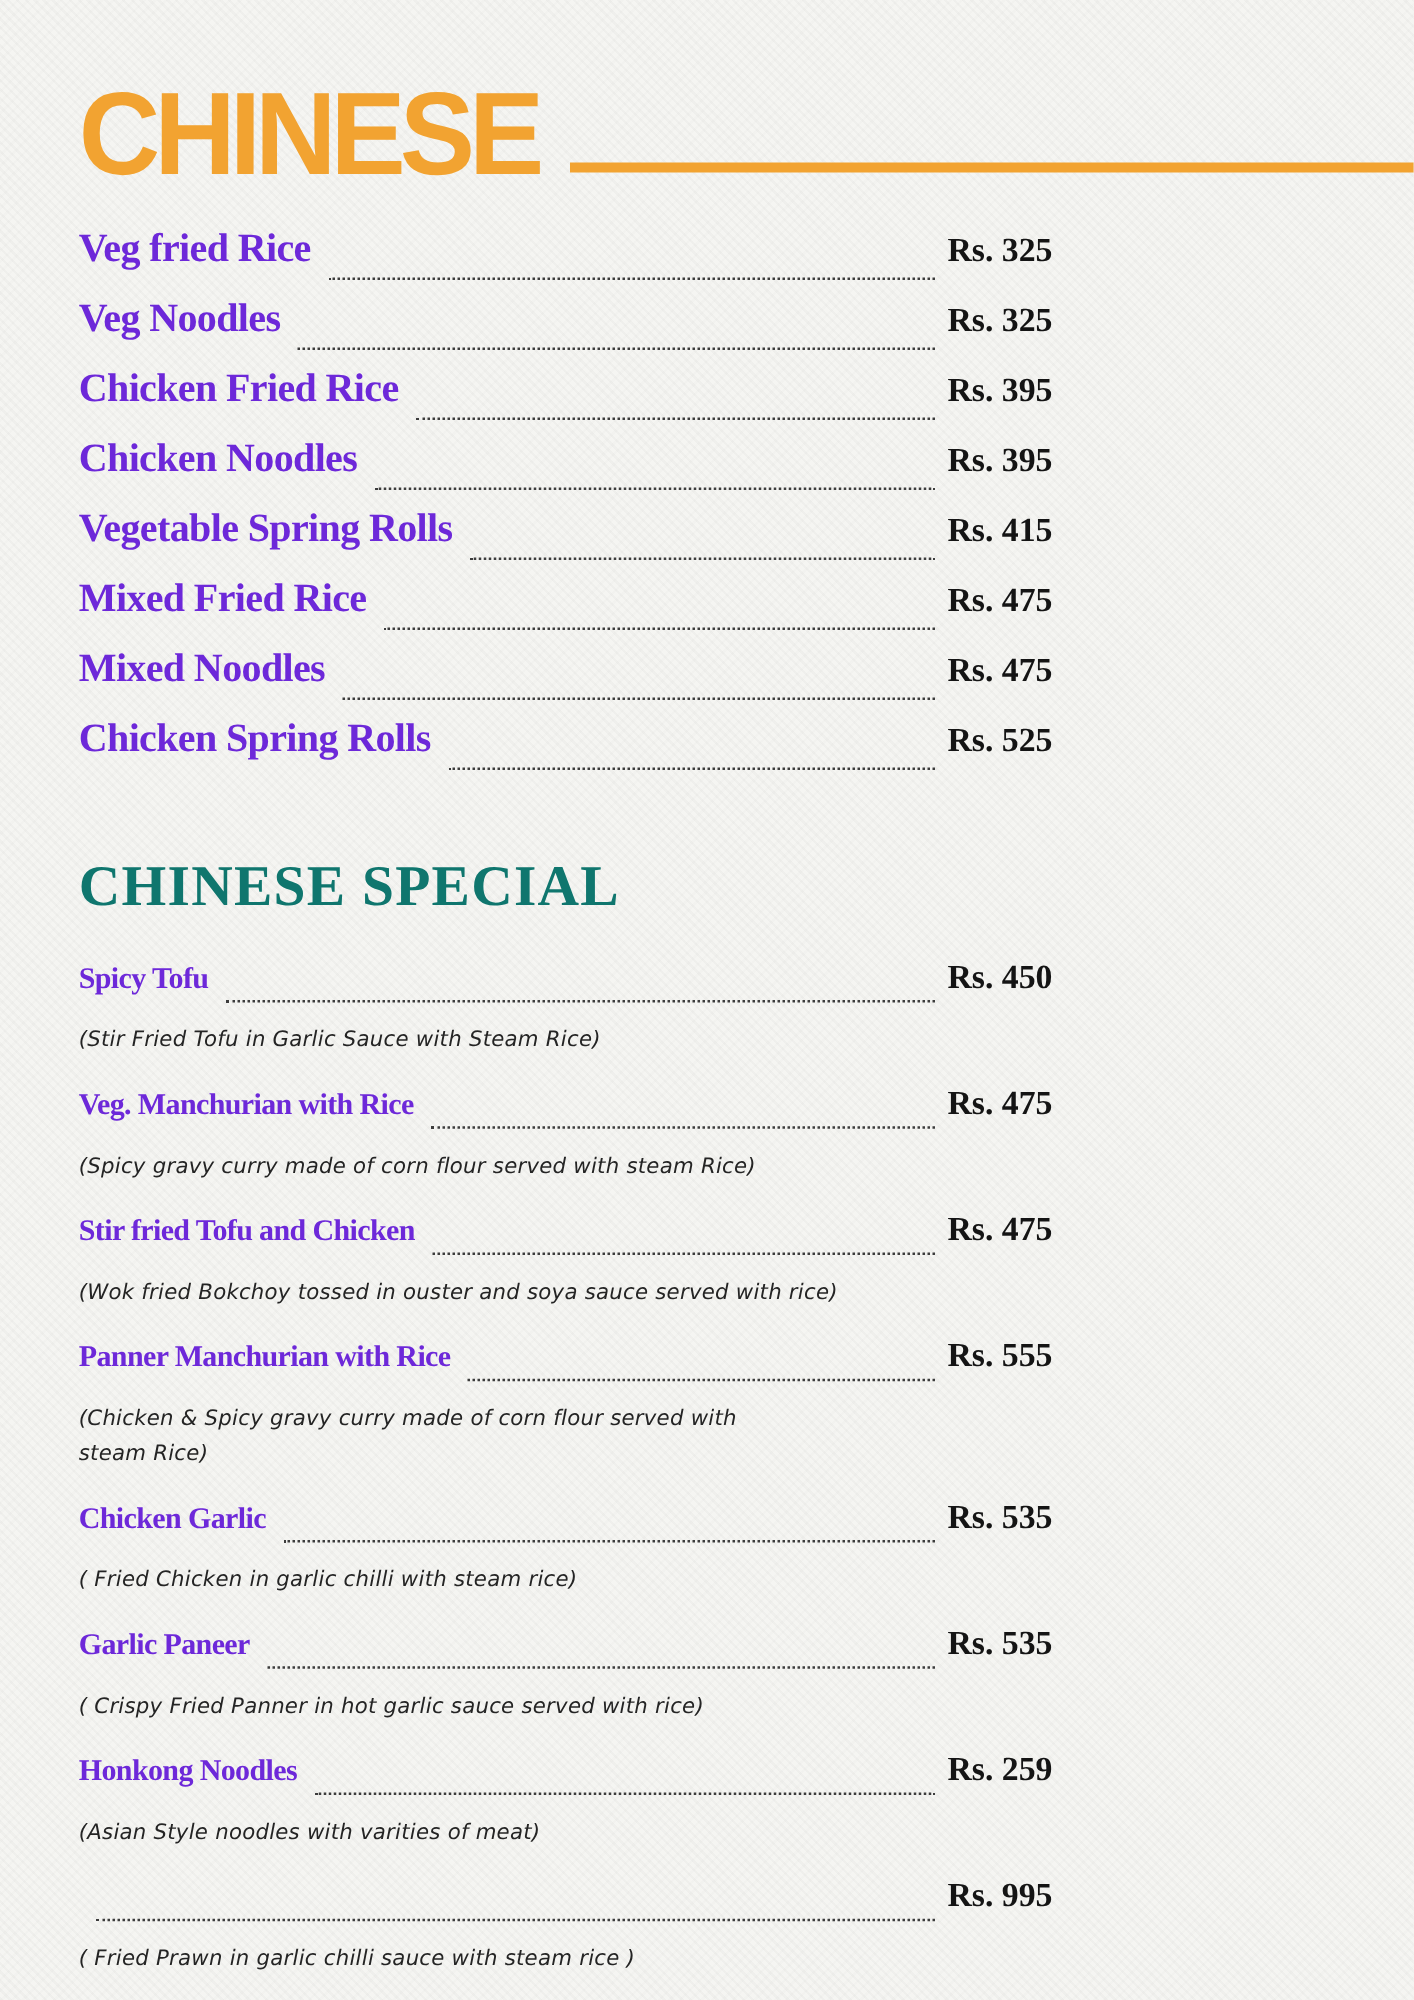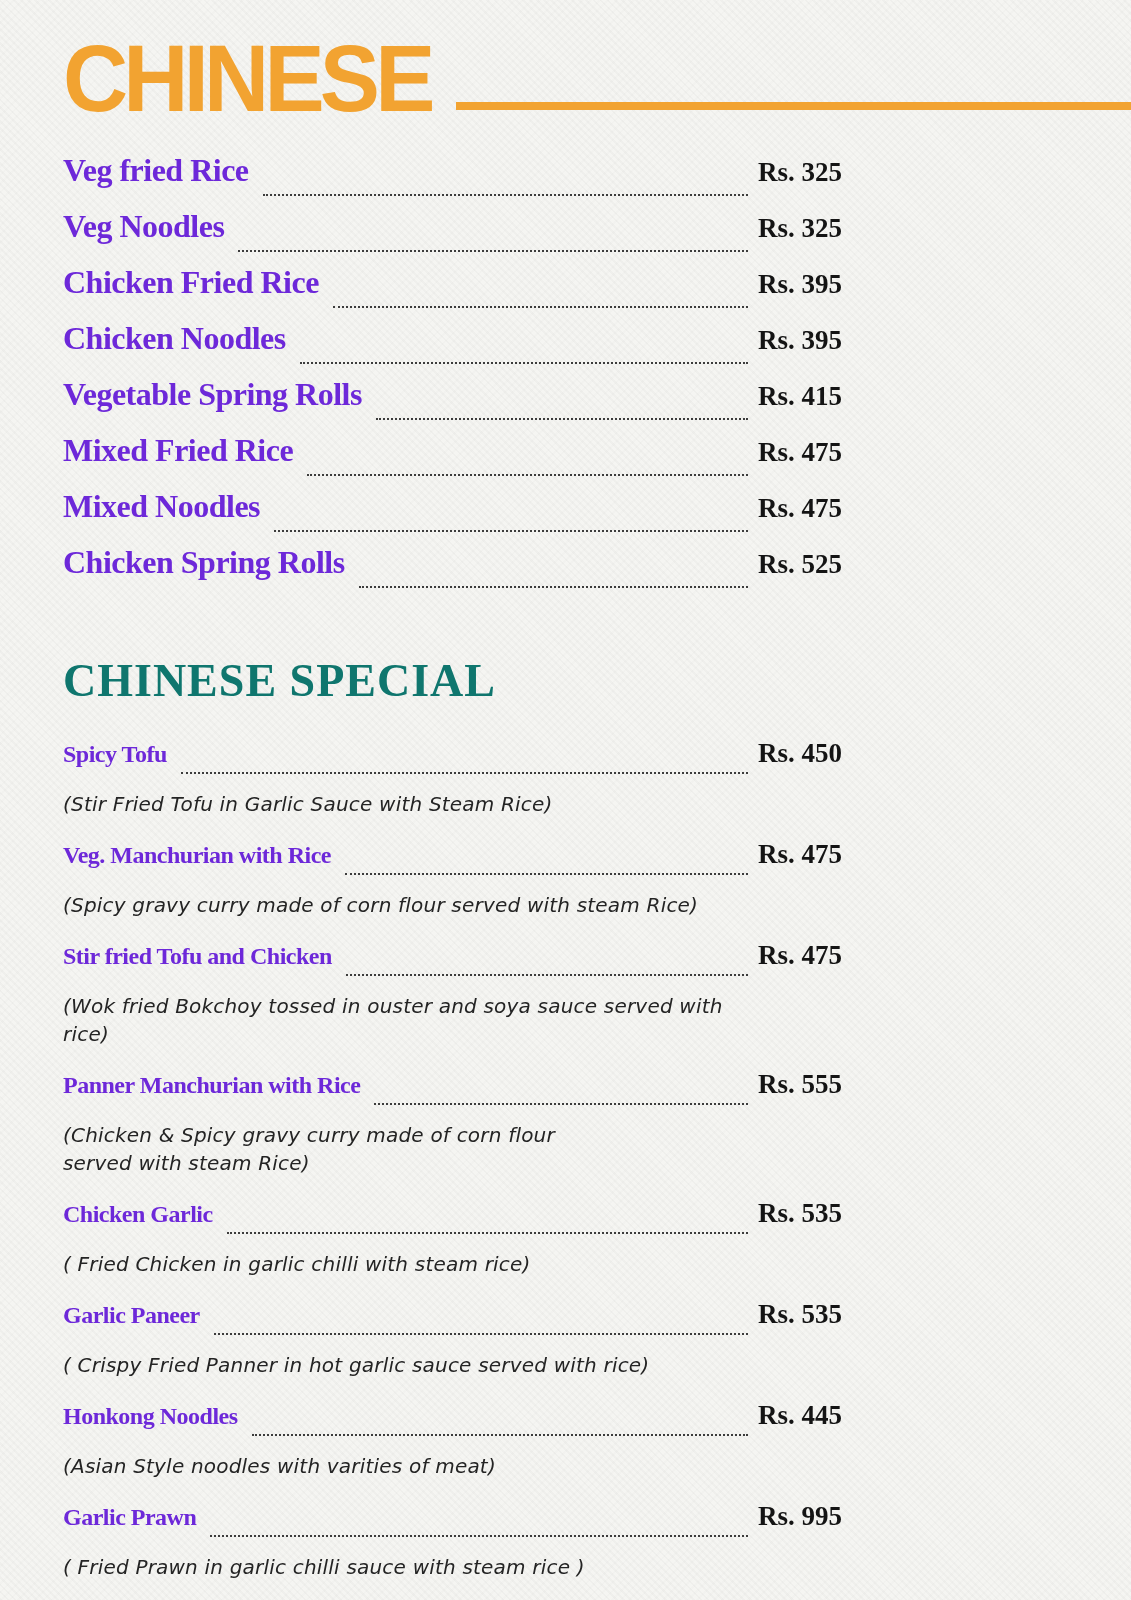--- a/index.html
+++ b/index.html
@@ -5,21 +5,21 @@
   html,body{margin:0;padding:0;}
   body{
     width:1131px;height:1600px;overflow:hidden;
     background-color:#f5f5f2;
     background-image:
       repeating-linear-gradient(45deg, rgba(0,0,0,0.022) 0 2px, rgba(255,255,255,0) 2px 5px),
       repeating-linear-gradient(-45deg, rgba(0,0,0,0.013) 0 2px, rgba(255,255,255,0) 2px 6px);
     font-family:"Liberation Serif", serif;
     color:#161616;
   }
-  .page{width:1131px;height:1600px;box-sizing:border-box;padding:28px 0 0 63px;}
+  .page{width:1131px;height:1600px;box-sizing:border-box;padding:56px 0 0 63px;}
 
   
   .hdr{display:flex;align-items:flex-end;height:92px;}
   .hdr h1{
     margin:0;line-height:0.86;
     font-family:"Liberation Sans", sans-serif;
     font-weight:800;
     font-size:94px;
     letter-spacing:-5px;
     color:#f2a331;
@@ -50,21 +50,21 @@
     color:#0f766e;white-space:nowrap;
   }
   .speclist{margin-top:34px;width:779px;}
   .sp{margin-bottom:21px;}
   .sp .row{height:48px;}
   .sp .nm{font-size:24px;}
   .desc{
     margin:4px 0 0 0;
     font-family:"DejaVu Sans", sans-serif;
     font-style:italic;font-weight:400;
-    font-size:20px;line-height:28px;
+    font-size:17px;line-height:28px;
     color:#242424;letter-spacing:0.2px;
     max-width:700px;
   }
   .sp.wrap .desc{max-width:545px;}
 </style>
 </head>
 <body>
 
 <div class="page">
 
@@ -171,28 +171,27 @@
         <span class="dots"></span>
         <span class="pr">Rs. 535</span>
       </div>
       <p class="desc">( Crispy Fried Panner in hot garlic sauce served with rice)</p>
     </div>
 
     <div class="sp">
       <div class="row">
         <span class="nm">Honkong Noodles</span>
         <span class="dots"></span>
-        <span class="pr">Rs. 445</span>
+        <span class="pr">Rs. 259</span>
       </div>
       <p class="desc">(Asian Style noodles with varities of meat)</p>
     </div>
 
     <div class="sp">
       <div class="row">
-        <span class="nm">Garlic Prawn</span>
         <span class="dots"></span>
         <span class="pr">Rs. 995</span>
       </div>
       <p class="desc">( Fried Prawn in  garlic chilli sauce with steam rice )</p>
     </div>
 
   </section>
 </div>
 
 </body></html>

